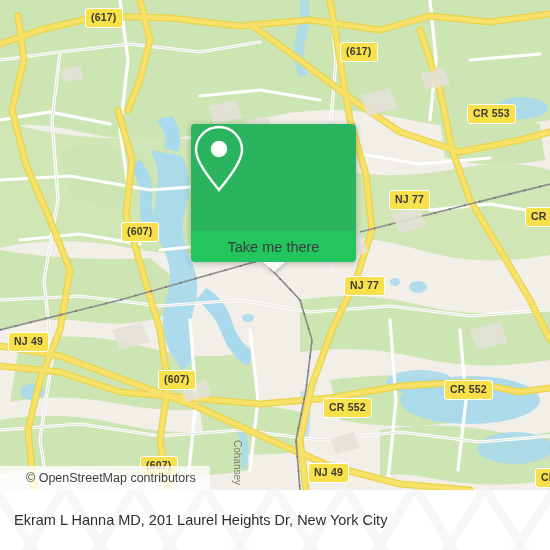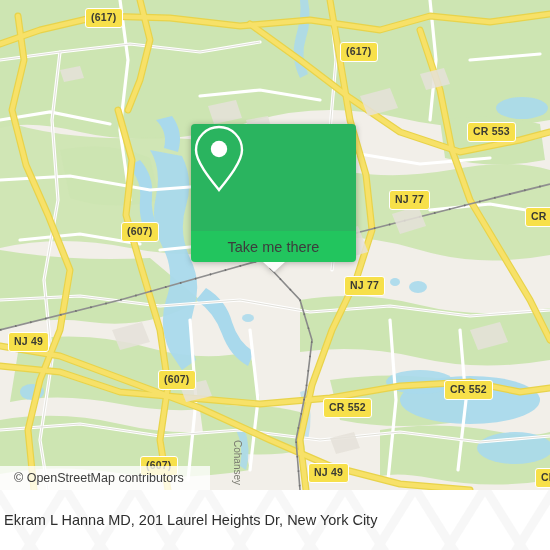--- a/index.html
+++ b/index.html
@@ -42,21 +42,21 @@
   .roadname.vertical{
     writing-mode:vertical-rl;
     text-orientation:mixed;
   }
 
   
   #attribution{
     position:absolute;left:0;top:466px;width:210px;height:24px;
     background:rgba(255,255,255,0.78);
     display:flex;align-items:center;
-    padding-left:14px;box-sizing:border-box;
+    padding-left:26px;box-sizing:border-box;
     font-size:12.5px;color:#3d3d3d;
     font-family:"Liberation Sans","DejaVu Sans",sans-serif;
   }
 
   
   #popup{
     position:absolute;left:191px;top:124px;width:165px;
     filter:drop-shadow(0 1px 3px rgba(0,0,0,.28));
   }
   #popup-green{
@@ -85,21 +85,21 @@
   
   #footer{
     position:absolute;left:0;top:490px;width:550px;height:60px;
     background:#ffffff;
     overflow:hidden;
   }
   #footer-watermark{position:absolute;left:0;top:0;opacity:.55;}
   #footer-inner{
     position:relative;height:100%;
     display:flex;align-items:center;
-    padding:0 12px 0 4px;box-sizing:border-box;
+    padding:0 12px 0 14px;box-sizing:border-box;
   }
   #footer-title{
     flex:1 1 auto;
     font-size:14.5px;line-height:20px;color:#2e2e2e;
     max-width:400px;
     font-family:"Liberation Sans","DejaVu Sans",sans-serif;
   }
   #brand{
     flex:0 0 auto;display:flex;align-items:center;gap:4px;
     margin-right:6px;
@@ -239,21 +239,21 @@
         <path d="M392,214 l26,-8 l8,20 l-26,8 Z"></path>
         <path d="M112,330 l30,-8 l8,20 l-30,8 Z"></path>
         <path d="M180,386 l26,-6 l6,16 l-26,6 Z"></path>
         <path d="M330,438 l24,-6 l6,16 l-24,6 Z"></path>
         <path d="M470,330 l30,-8 l8,20 l-30,8 Z"></path>
       </g>
     </svg>
 
     <div class="shield" style="left:85px;top:8px">(617)</div>
     <div class="shield" style="left:340px;top:42px">(617)</div>
-    <div class="shield" style="left:467px;top:122px">CR 553</div>
+    <div class="shield" style="left:467px;top:104px">CR 553</div>
     <div class="shield" style="left:389px;top:190px">NJ 77</div>
     <div class="shield" style="left:525px;top:207px">CR 5</div>
     <div class="shield" style="left:121px;top:222px">(607)</div>
     <div class="shield" style="left:344px;top:276px">NJ 77</div>
     <div class="shield" style="left:8px;top:332px">NJ 49</div>
     <div class="shield" style="left:158px;top:370px">(607)</div>
     <div class="shield" style="left:444px;top:380px">CR 552</div>
     <div class="shield" style="left:323px;top:398px">CR 552</div>
     <div class="shield" style="left:140px;top:456px">(607)</div>
     <div class="shield" style="left:308px;top:463px">NJ 49</div>

